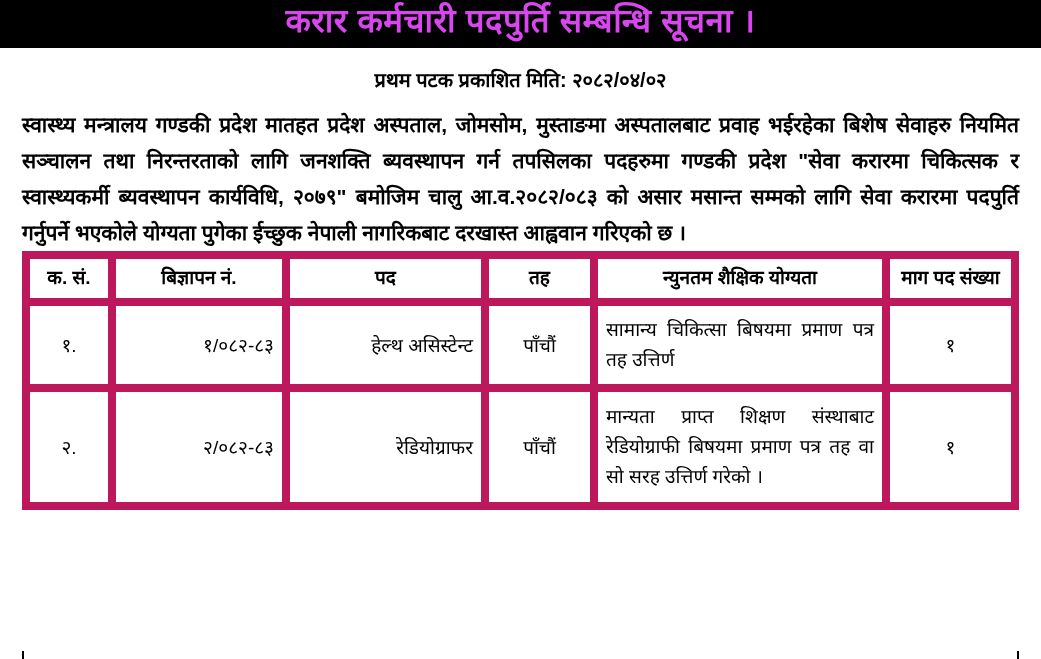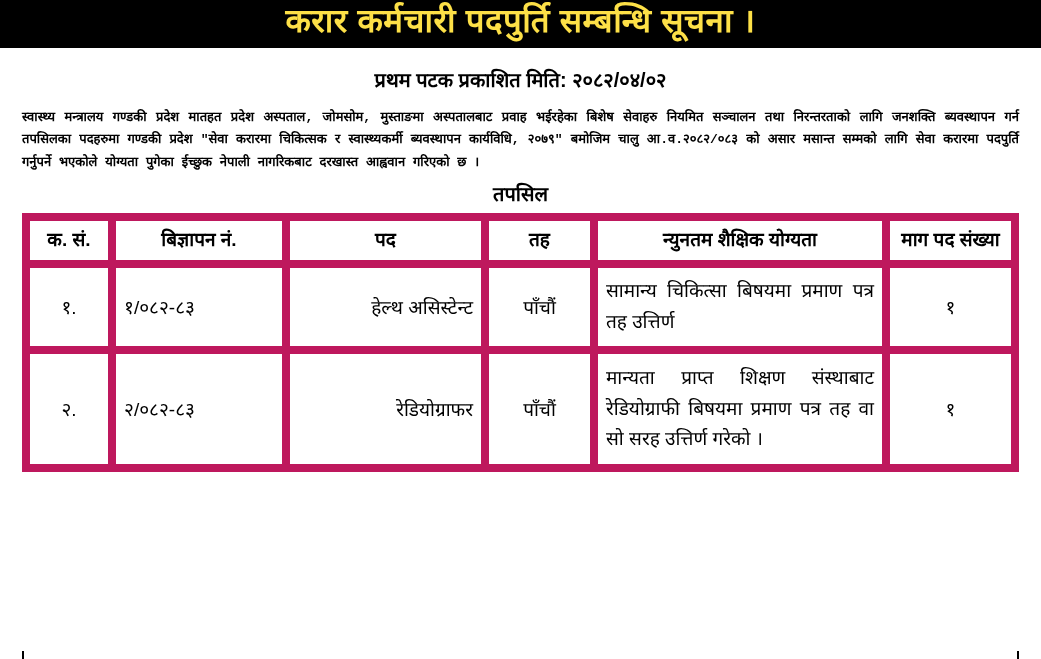--- a/index.html
+++ b/index.html
@@ -17,21 +17,21 @@
   .page {
     position: relative;
     width: 1041px;
     height: 659px;
     box-sizing: border-box;
   }
 
   
   .banner {
     background: #000000;
-    color: #fde047;
+    color: #d946ef;
     text-align: center;
     padding: 2px 0 8px 0;
     height: 48px;
     box-sizing: border-box;
     display: flex;
     align-items: center;
     justify-content: center;
   }
   .banner-title {
     font-size: 33px;
@@ -49,25 +49,25 @@
   .pub-date {
     text-align: center;
     font-size: 20px;
     font-weight: bold;
     margin-top: 18px;
     margin-bottom: 14px;
     font-family: "Liberation Sans", "DejaVu Sans", sans-serif;
   }
 
   .para {
-    font-size: 13px;
+    font-size: 21px;
     line-height: 1.72;
     text-align: justify;
     text-justify: inter-word;
-    font-family: Liberation Mono, monospace;
+    font-family: Liberation Sans, sans-serif;
     font-weight: bold;
     margin: 0 0 0 0;
   }
 
   .section-title {
     text-align: center;
     font-size: 20px;
     font-weight: bold;
     margin: 6px 0 6px 0;
     font-family: "Liberation Sans", "DejaVu Sans", sans-serif;
@@ -84,21 +84,21 @@
     padding: 7px 8px;
     font-size: 19px;
     vertical-align: middle;
   }
   table.tapsil th {
     text-align: center;
     font-weight: bold;
     line-height: 1.3;
   }
   td.c-sn { text-align: center; width: 62px; }
-  td.c-adv { text-align: left; width: 150px; }
+  td.c-adv { text-align: right; width: 150px; }
   td.c-post { text-align: right; width: 175px; padding-left: 10px; border-radius: 20px; }
   td.c-level { text-align: center; width: 85px; }
   td.c-qual { text-align: justify; text-justify: inter-word; line-height: 1.6; }
   td.c-num { text-align: center; width: 105px; }
 
   th.h-sn { width: 62px; }
   th.h-adv { width: 150px; }
   th.h-post { width: 175px; }
   th.h-level { width: 85px; }
   th.h-num { width: 105px; border-radius: 19px; }
@@ -125,21 +125,20 @@
   <div class="banner">
     <div class="banner-title">करार कर्मचारी पदपुर्ति सम्बन्धि सूचना ।</div>
   </div>
 
   <div class="body-wrap">
 
     <div class="pub-date">प्रथम पटक प्रकाशित मिति: २०८२/०४/०२</div>
 
     <p class="para">स्वास्थ्य मन्त्रालय गण्डकी प्रदेश मातहत प्रदेश अस्पताल, जोमसोम, मुस्ताङमा अस्पतालबाट प्रवाह भईरहेका बिशेष सेवाहरु नियमित सञ्चालन तथा निरन्तरताको लागि जनशक्ति ब्यवस्थापन गर्न तपसिलका पदहरुमा गण्डकी प्रदेश "सेवा करारमा चिकित्सक र स्वास्थ्यकर्मी ब्यवस्थापन कार्यविधि, २०७९" बमोजिम चालु आ.व.२०८२/०८३ को असार मसान्त सम्मको लागि सेवा करारमा पदपुर्ति गर्नुपर्ने भएकोले योग्यता पुगेका ईच्छुक नेपाली नागरिकबाट दरखास्त आह्ववान गरिएको छ ।</p>
 
-    <div class="section-title">तपसिल</div>
 
     <table class="tapsil">
       <thead>
         <tr>
           <th class="h-sn">क. सं.</th>
           <th class="h-adv">बिज्ञापन नं.</th>
           <th class="h-post">पद</th>
           <th class="h-level">तह</th>
           <th>न्युनतम शैक्षिक योग्यता</th>
           <th class="h-num">माग पद संख्या</th>

